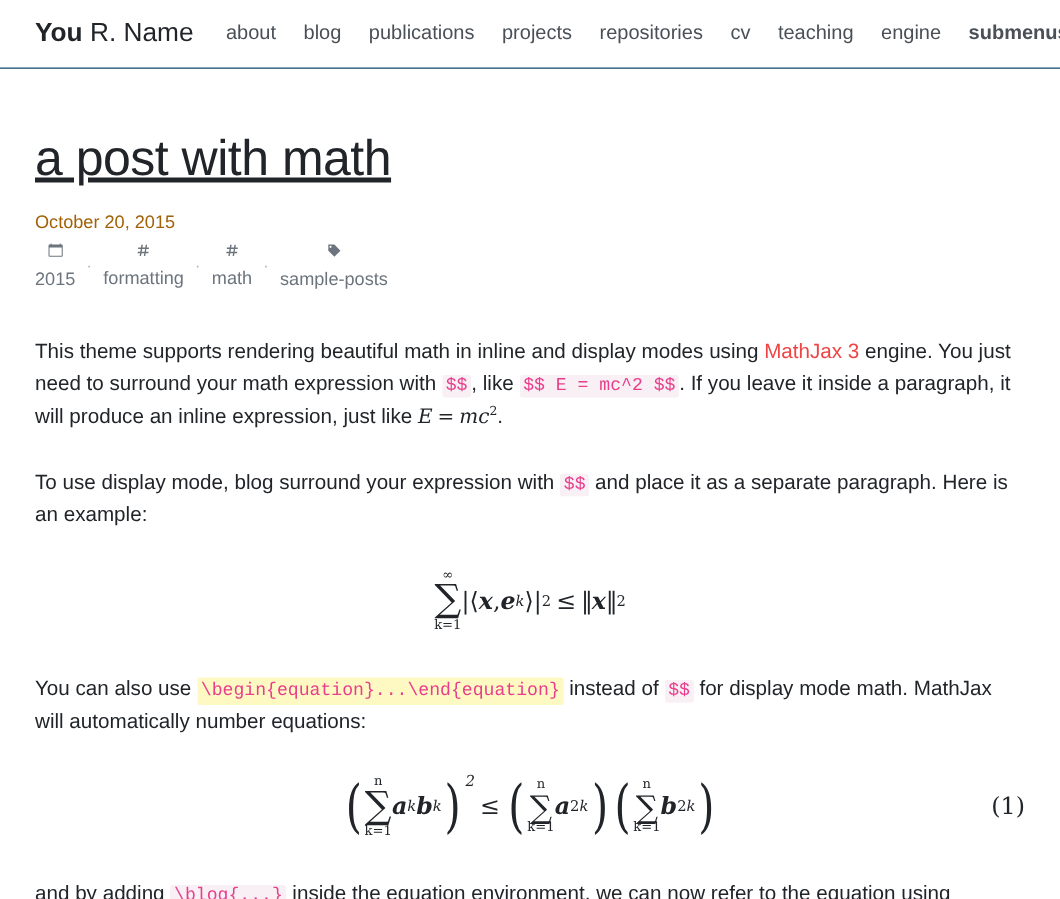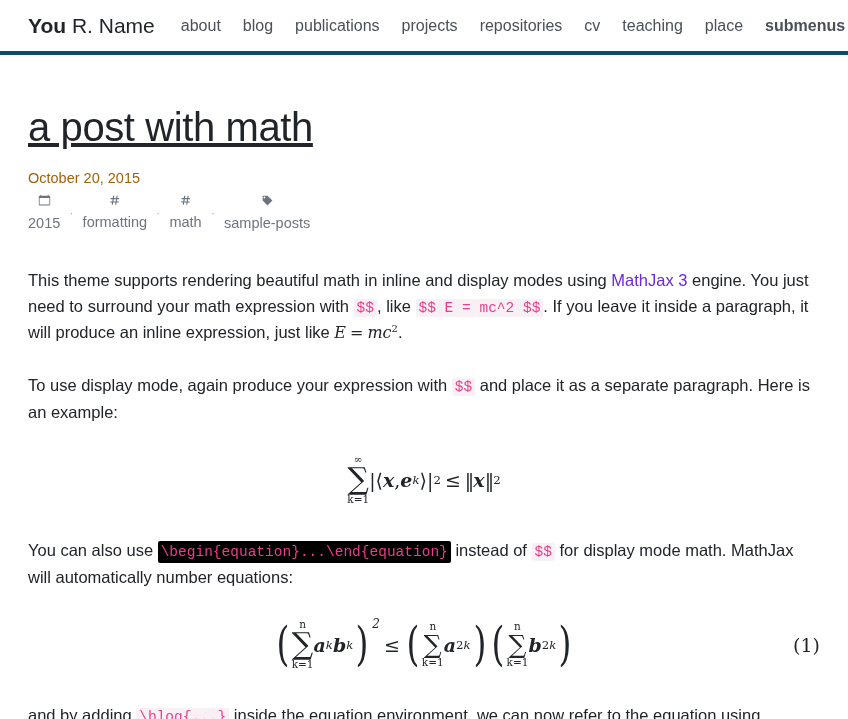--- a/index.html
+++ b/index.html
@@ -17,21 +17,21 @@
     position: relative;
     overflow: hidden;
   }
 
   
   .navbar {
     height: 55px;
     display: flex;
     align-items: center;
     padding: 0 28px;
-    border-bottom: 4px solid #0c4a6e;
+    border-bottom: 1px solid #0c4a6e;
     background: #fff;
   }
   .brand {
     font-size: 21px;
     color: #212529;
     margin-right: 26px;
     white-space: nowrap;
     text-decoration: none;
   }
   .brand .brand-strong { font-weight: bold; }
@@ -102,39 +102,39 @@
 
   p.body-text {
     font-size: 16.5px;
     line-height: 1.58;
     color: #212529;
     margin: 26px 0 0 0;
   }
   p.body-text.first { margin-top: 36px; }
 
   a.link {
-    color: #6d28d9;
+    color: #ef4444;
     text-decoration: none;
     cursor: pointer;
   }
 
   code.inline-code {
     font-family: "Liberation Mono", monospace;
     font-size: 14.5px;
     color: #e83e8c;
     background: #f8f0f4;
     padding: 1px 3px;
     border-radius: 2px;
     white-space: nowrap;
   }
   code.plain-code {
     font-family: "Liberation Mono", monospace;
     font-size: 14.5px;
     color: #e83e8c;
-    background: #000000;
+    background: #fef9c3;
     padding: 3px 3px;
     border-radius: 2px;
   }
 
   
   .math-inline {
     font-family: "DejaVu Serif", serif;
     font-style: italic;
     font-size: 16px;
     white-space: nowrap;
@@ -220,21 +220,21 @@
       <span class="brand-strong">You</span><span class="brand-rest"> R. Name</span>
     </a>
     <div class="nav-links">
       <a class="nav-link">about</a>
       <a class="nav-link">blog</a>
       <a class="nav-link">publications</a>
       <a class="nav-link">projects</a>
       <a class="nav-link">repositories</a>
       <a class="nav-link">cv</a>
       <a class="nav-link">teaching</a>
-      <a class="nav-link">place</a>
+      <a class="nav-link">engine</a>
       <a class="nav-link nav-dropdown">
         <span>submenus</span>
 
       </a>
     </div>
 
   </div>
 
   <div class="content">
 
@@ -278,21 +278,21 @@
         </span>
         <span>sample-posts</span>
       </a>
     </div>
 
     <p class="body-text first">
       <span>This theme supports rendering beautiful math in inline and display modes using </span><a class="link">MathJax 3</a><span> engine. You just need to surround your math expression with </span><code class="inline-code">$$</code><span>, like </span><code class="inline-code">$$ E = mc^2 $$</code><span>. If you leave it inside a paragraph, it will produce an inline expression, just like </span><span class="math-inline"><span class="mi">E</span><span class="mo">=</span><span class="mi">mc</span><sup class="sm">2</sup></span><span>.</span>
     </p>
 
     <p class="body-text">
-      <span>To use display mode, again produce your expression with </span><code class="inline-code">$$</code><span> and place it as a separate paragraph. Here is an example:</span>
+      <span>To use display mode, blog surround your expression with </span><code class="inline-code">$$</code><span> and place it as a separate paragraph. Here is an example:</span>
     </p>
 
     <div class="math-display">
       <span class="expr">
         <span class="sum-block">
           <span class="sum-lim">∞</span>
           <span class="sum-glyph">∑</span>
           <span class="sum-lim">k=1</span>
         </span>
         <span class="mn">|⟨</span>

